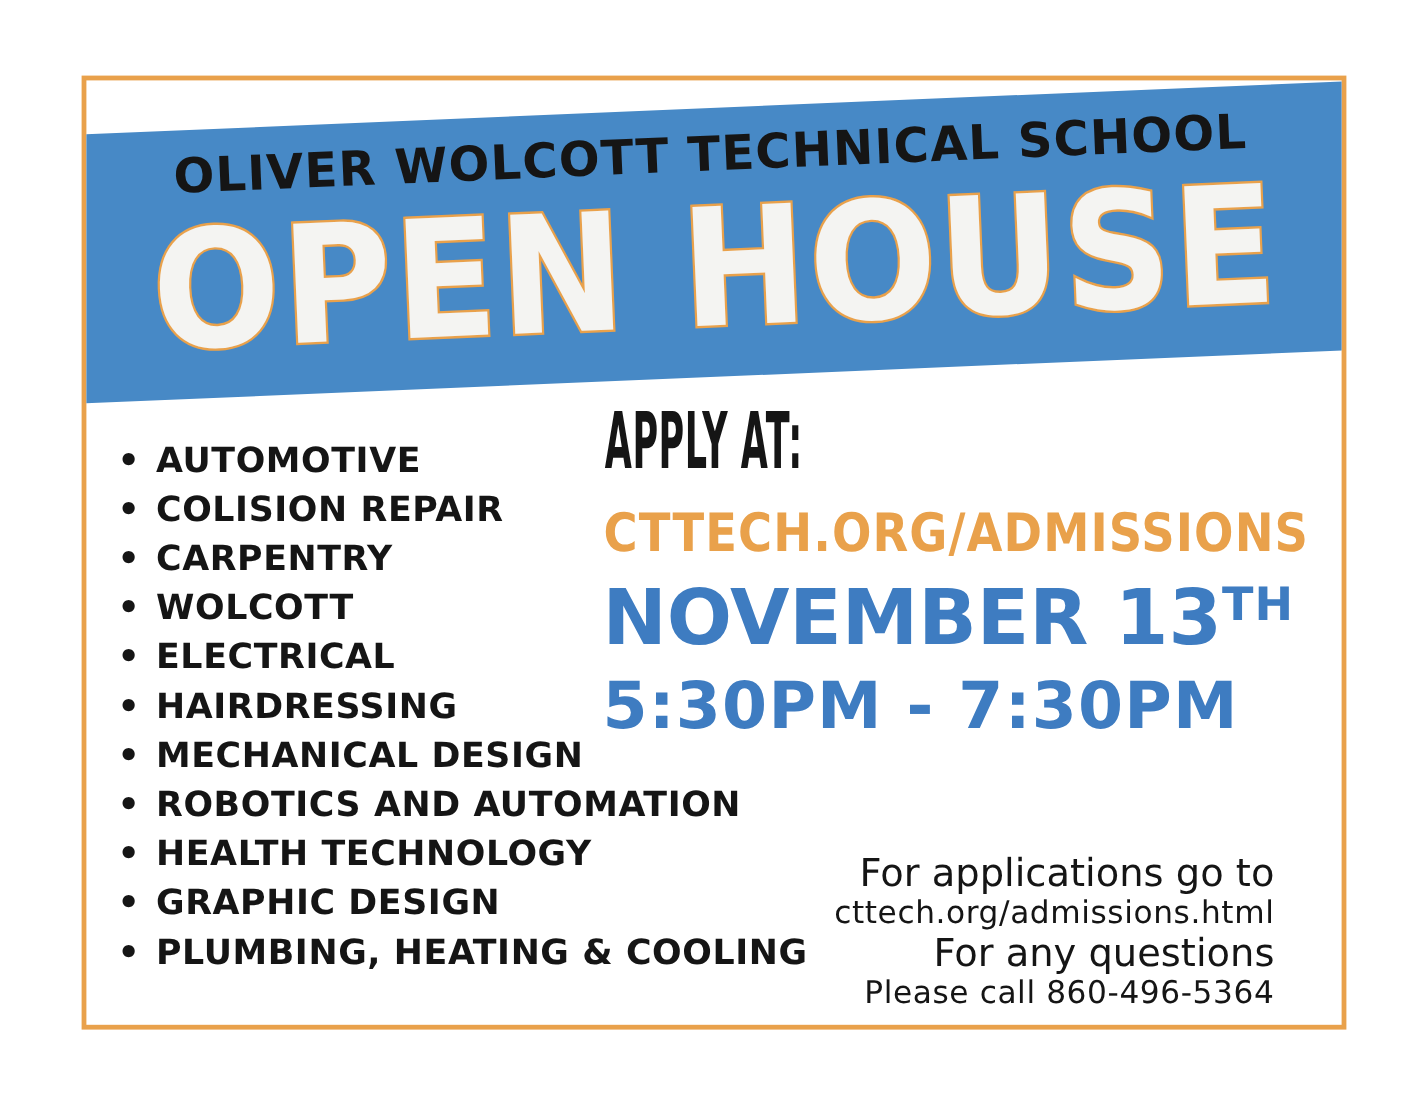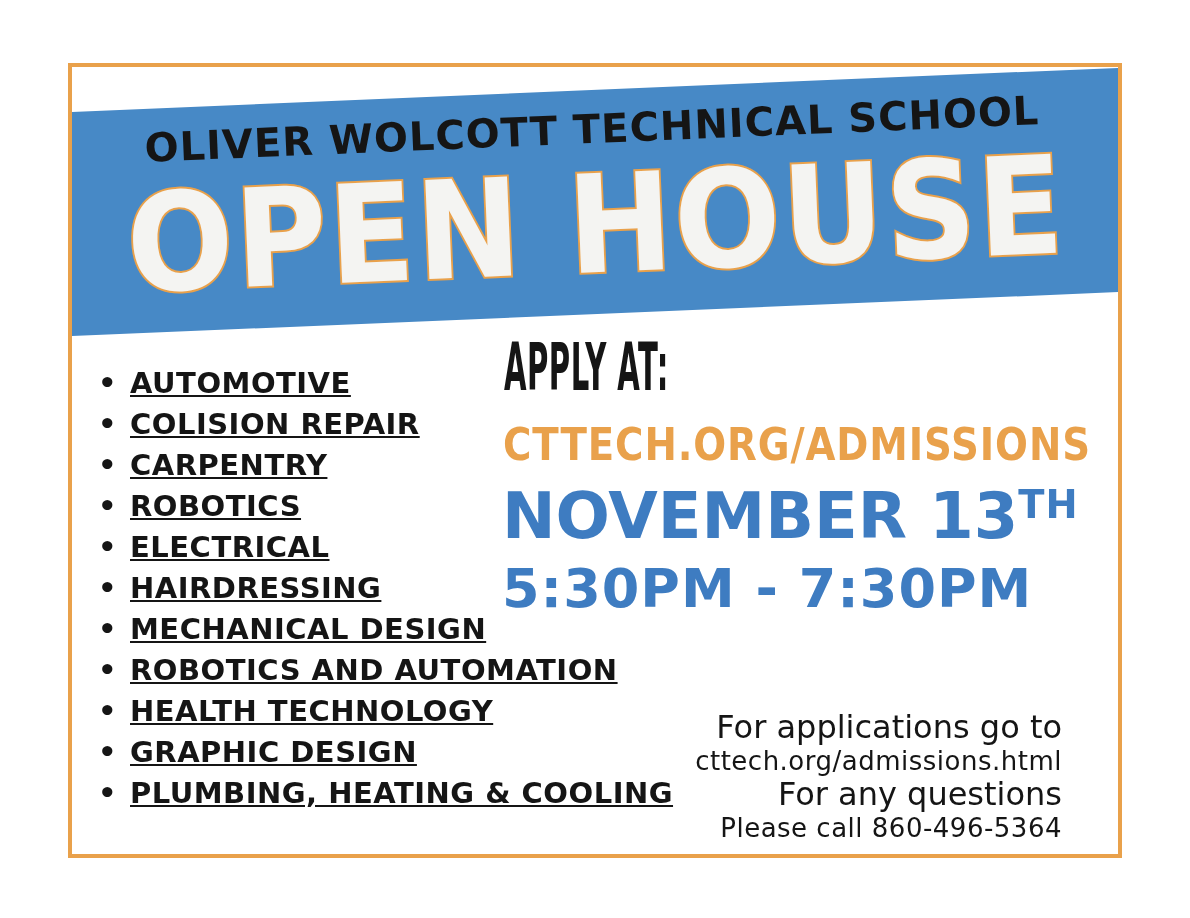--- a/index.html
+++ b/index.html
@@ -36,21 +36,21 @@
     paint-order:stroke fill;
     transform:scaleX(0.92);transform-origin:center top;
     white-space:nowrap;
   }
   
   .programs{
     position:absolute;left:26px;top:296px;list-style:none;
   }
   .programs li{
     font-size:29px;line-height:41px;font-weight:bold;letter-spacing:0.5px;
-    color:var(--ink);white-space:nowrap;text-decoration:underline;
+    color:var(--ink);white-space:nowrap;
   }
   .programs .dot{
     display:inline-block;width:32px;font-size:29px;color:var(--ink);
   }
   
   .apply-label{
     position:absolute;left:432px;top:268px;
     font-size:62px;line-height:62px;font-weight:bold;color:var(--ink);
     transform:scale(0.47,1.05);transform-origin:left top;
     white-space:nowrap;letter-spacing:1px;
@@ -90,21 +90,21 @@
 
   <div class="banner">
     <div class="school-name">OLIVER WOLCOTT TECHNICAL SCHOOL</div>
     <div class="open-house">OPEN HOUSE</div>
   </div>
 
   <ul class="programs">
     <li><span class="dot">•</span><span>AUTOMOTIVE</span></li>
     <li><span class="dot">•</span><span>COLISION REPAIR</span></li>
     <li><span class="dot">•</span><span>CARPENTRY</span></li>
-    <li><span class="dot">•</span><span>ROBOTICS</span></li>
+    <li><span class="dot">•</span><span>WOLCOTT</span></li>
     <li><span class="dot">•</span><span>ELECTRICAL</span></li>
     <li><span class="dot">•</span><span>HAIRDRESSING</span></li>
     <li><span class="dot">•</span><span>MECHANICAL DESIGN</span></li>
     <li><span class="dot">•</span><span>ROBOTICS AND AUTOMATION</span></li>
     <li><span class="dot">•</span><span>HEALTH TECHNOLOGY</span></li>
     <li><span class="dot">•</span><span>GRAPHIC DESIGN</span></li>
     <li><span class="dot">•</span><span>PLUMBING, HEATING &amp; COOLING</span></li>
   </ul>
 
   <div class="apply-label">APPLY AT:</div>

